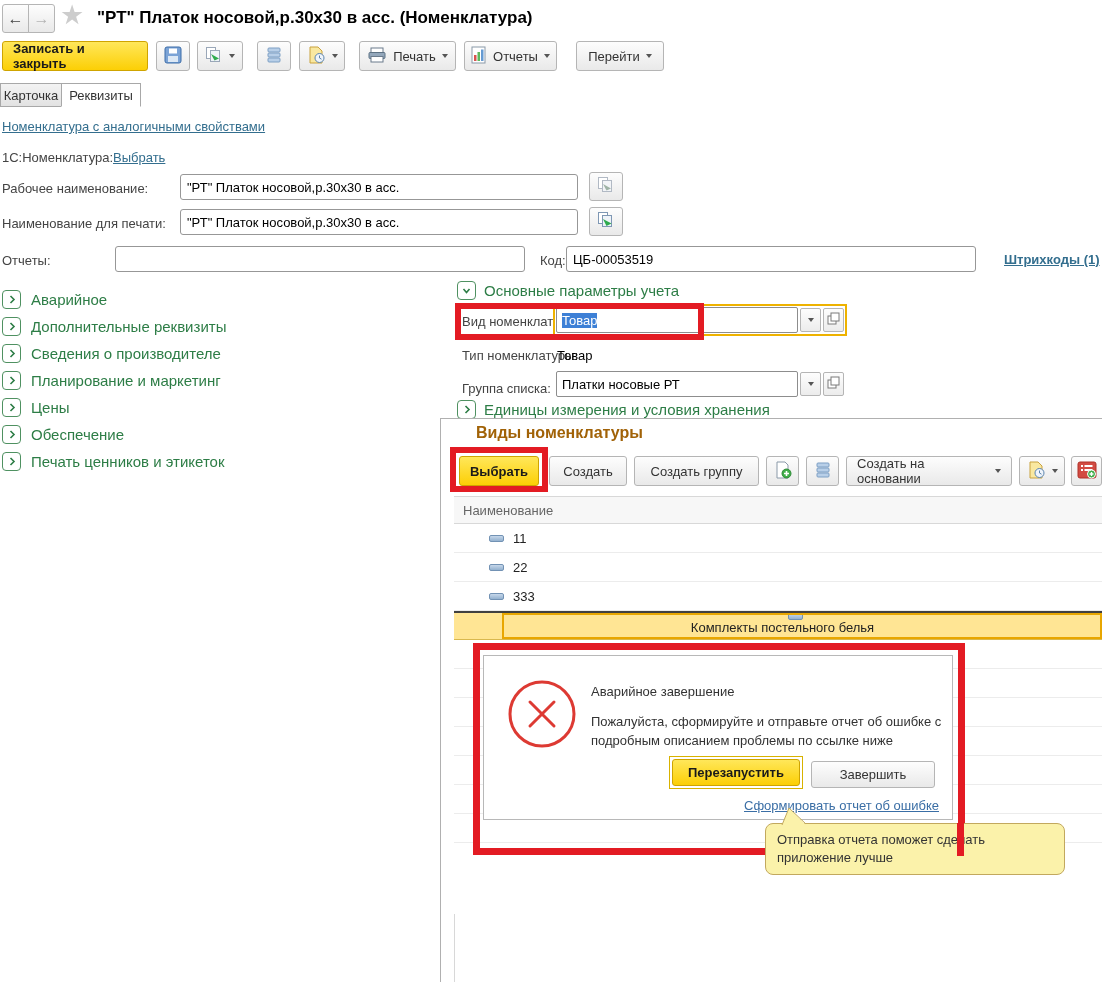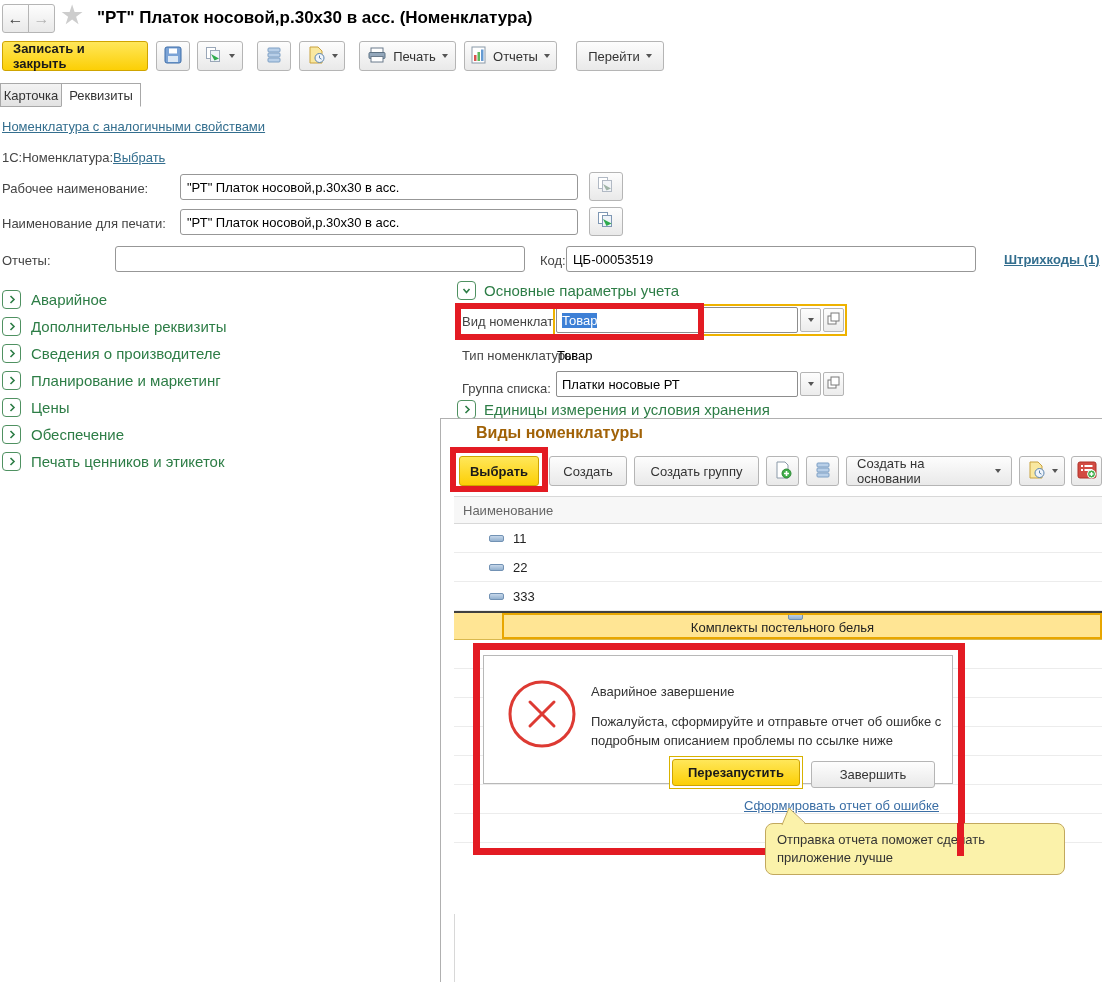--- a/index.html
+++ b/index.html
@@ -48,21 +48,21 @@
           display:flex;align-items:center;cursor:pointer;}
   .lt-row .dash{width:13px;height:5px;border:1px solid #7292b4;border-radius:2px;background:linear-gradient(#c6d7ea,#93b1cf);
                 margin-left:35px;flex:none;}
   .lt-row .rname{margin-left:9px;color:#222;}
   .lt-row.sel{background:#ffe594;border-top:2px solid #404040;border-bottom:1px solid #d9b84e;flex-direction:column;}
   .sel-cell{position:absolute;left:48px;right:0;top:0;bottom:0;border:2px solid #e8a600;box-sizing:border-box;}
   .tableline{position:absolute;left:453px;width:1px;background:#d8d8d8;}
   
   .redbox{position:absolute;border:6px solid #e31b23;box-sizing:border-box;background:transparent;pointer-events:none;}
   
-  .dialog{position:absolute;left:483px;top:655px;width:470px;height:129px;background:#fff;
+  .dialog{position:absolute;left:483px;top:655px;width:470px;height:165px;background:#fff;
           border:1px solid #b8b8b8;box-sizing:border-box;z-index:20;}
   .d-msg{line-height:19px;color:#333;}
   .ring{border:1px solid #d8b200;padding:2px;background:#fff;display:inline-block;}
   .btn.small{height:27px;}
   
   .tooltip{position:absolute;left:765px;top:823px;width:300px;box-sizing:border-box;background:#fbf2aa;
            border:1px solid #c2a85e;border-radius:8px;padding:7px 11px;line-height:18px;color:#333;z-index:30;}
   .tooltip svg{position:absolute;left:14px;top:-17px;}
   .redstrip{position:absolute;left:957px;top:823px;width:7px;height:33px;background:#e31b23;z-index:35;pointer-events:none;}
 </style>

